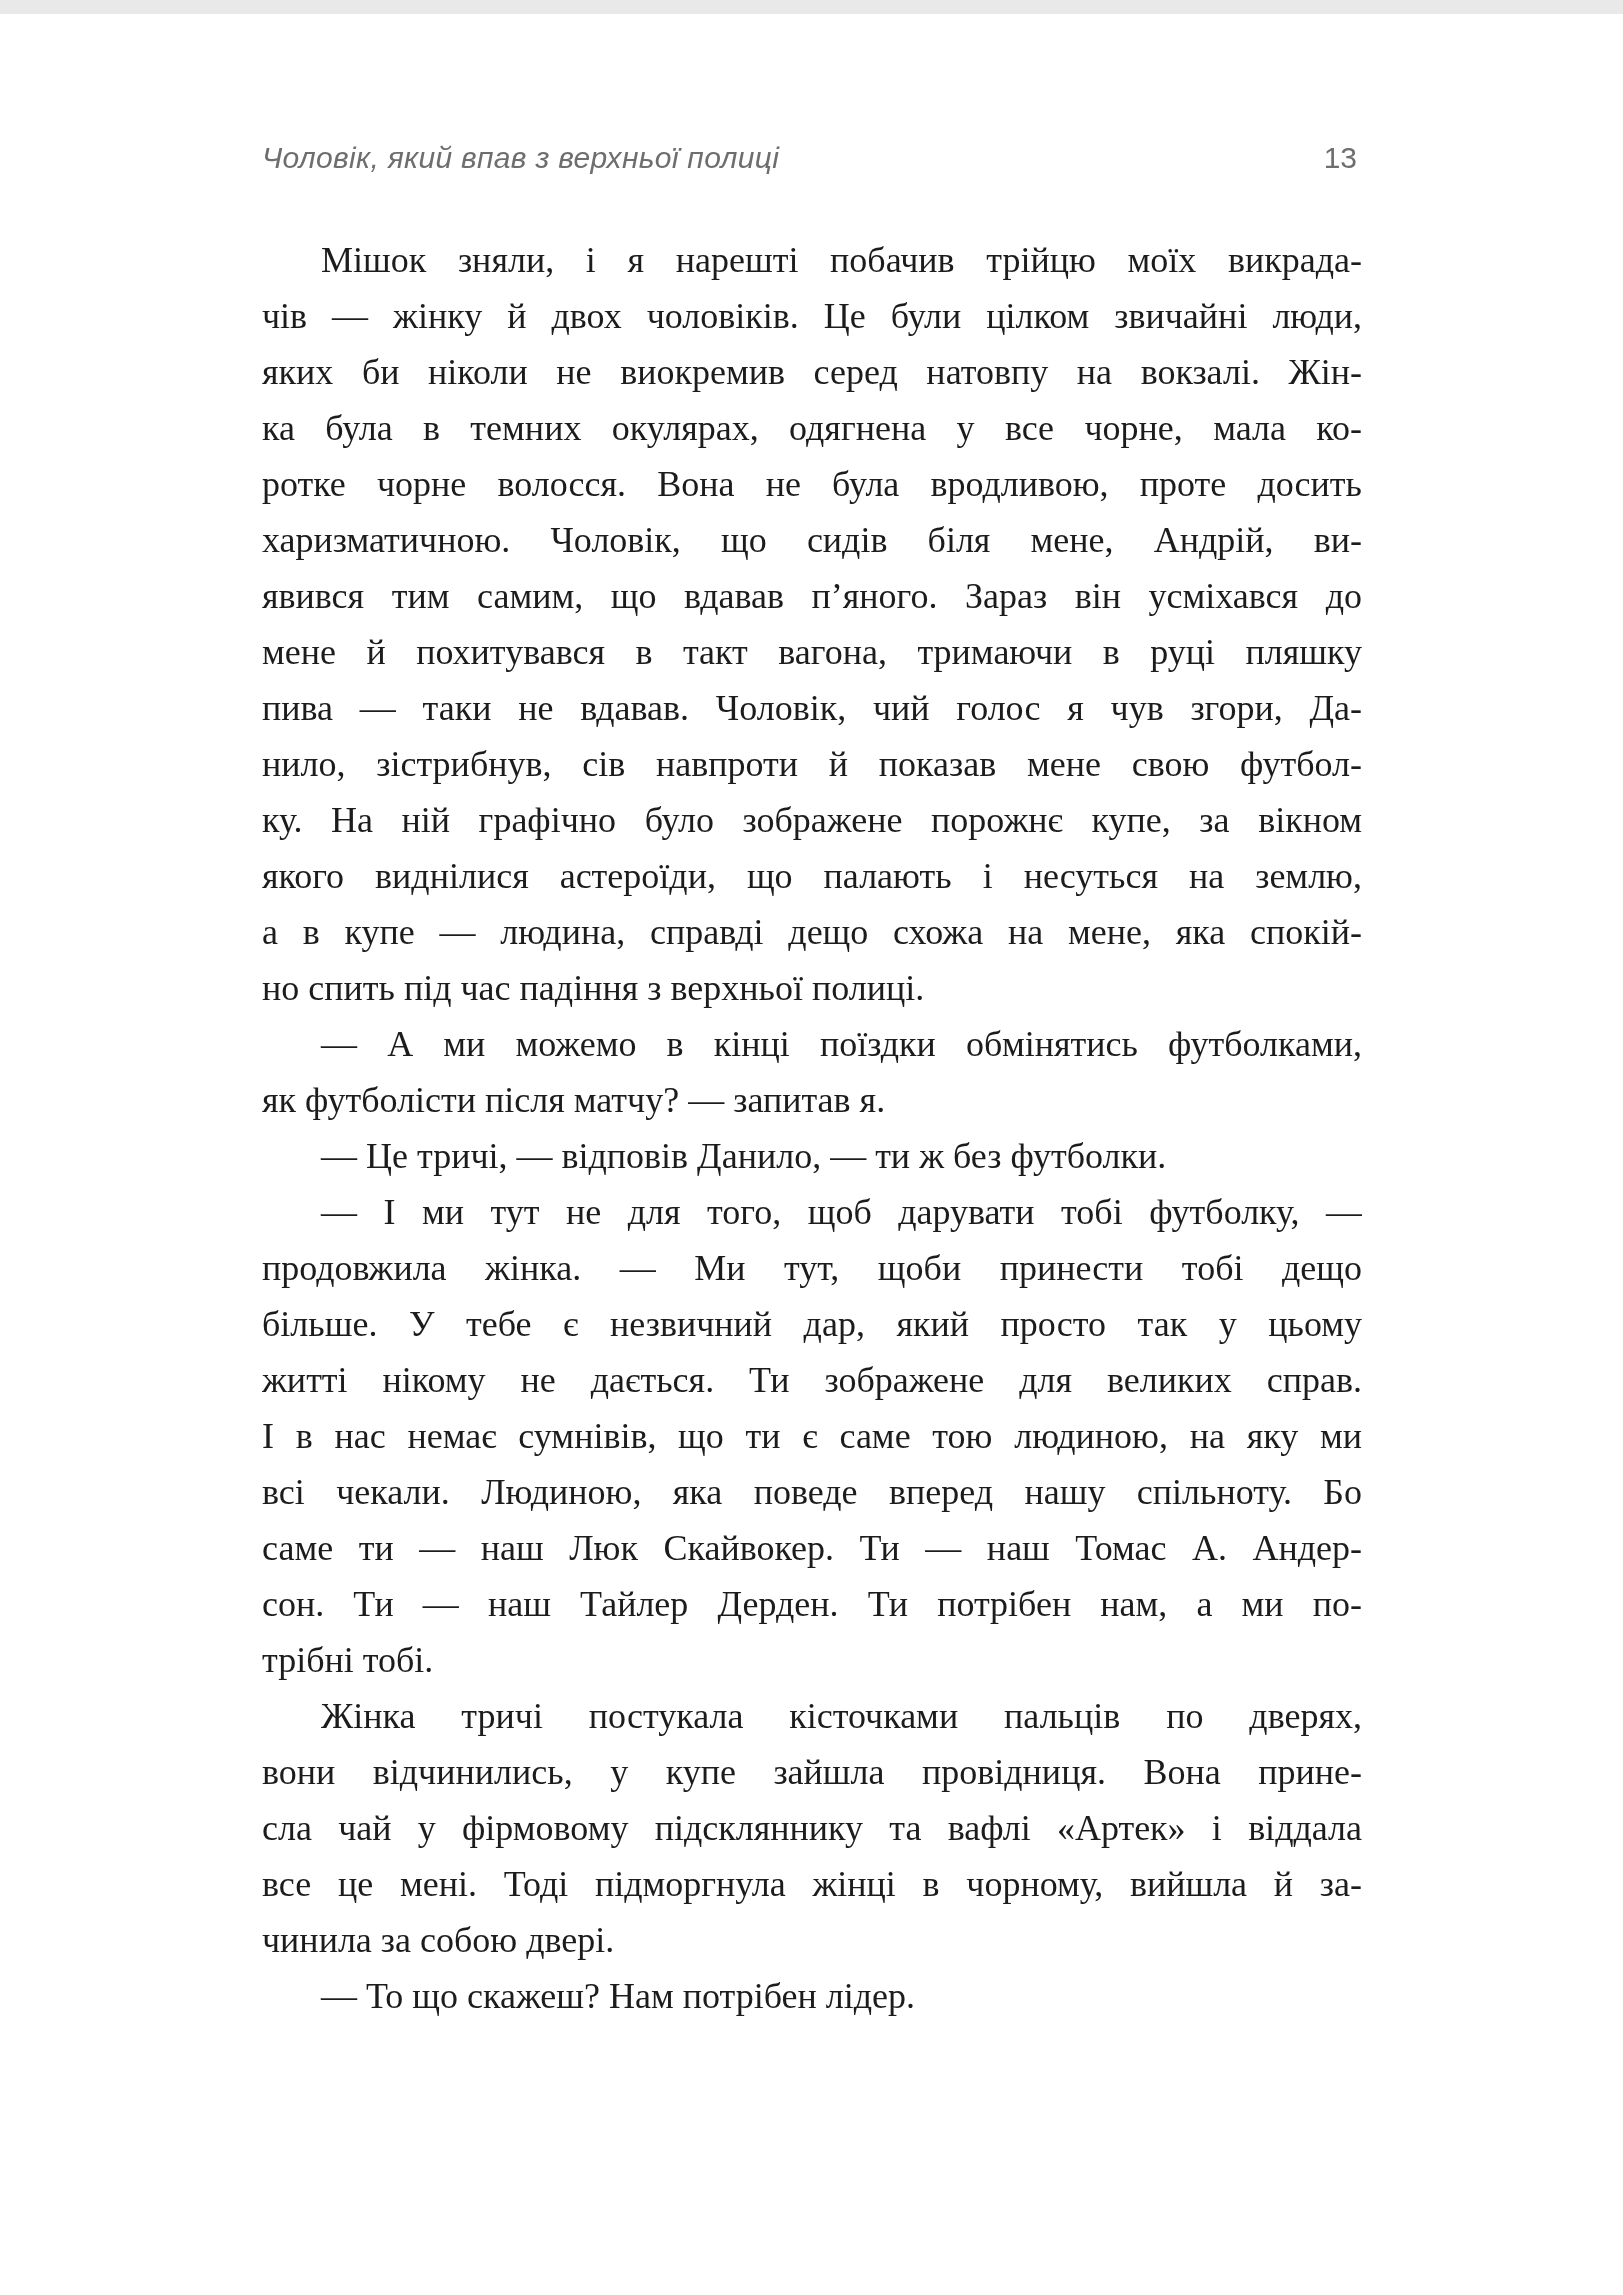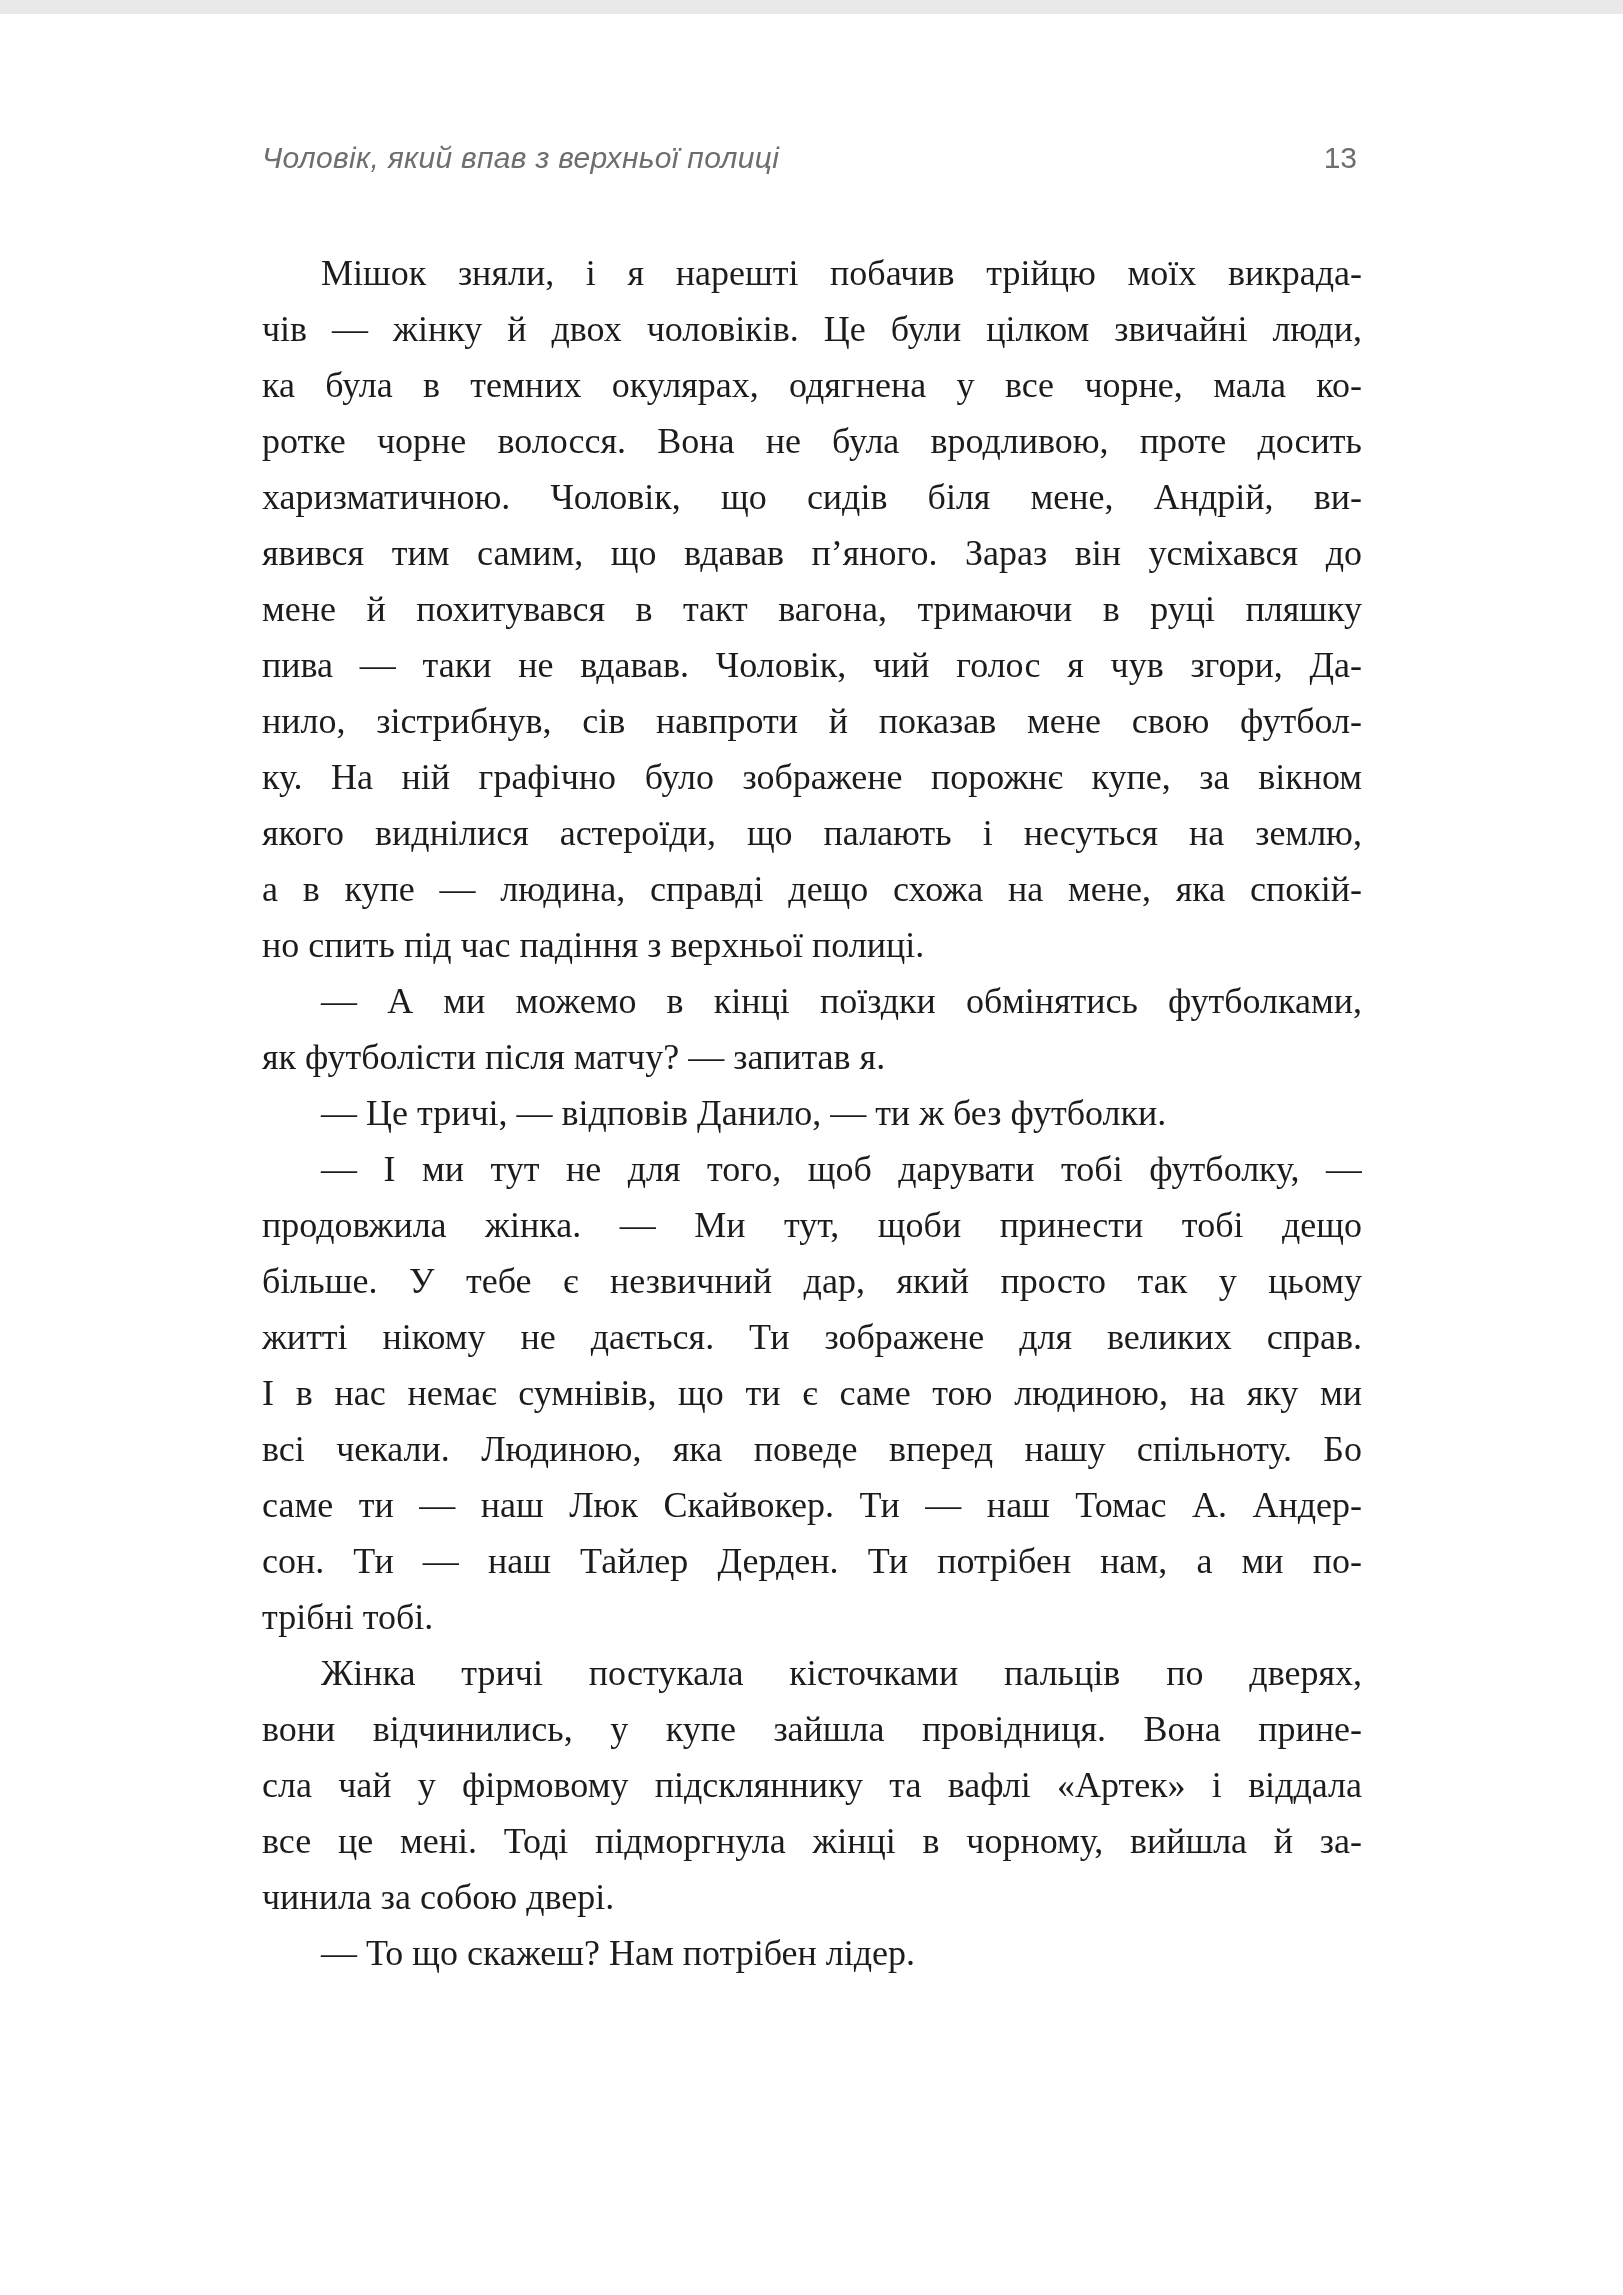--- a/index.html
+++ b/index.html
@@ -35,21 +35,21 @@
   }
   .page-number {
     font-family: "Liberation Sans", sans-serif;
     font-size: 30px;
     line-height: 37px;
     color: #6e6e6e;
   }
   
   .body-text {
     position: absolute;
-    top: 231px;
+    top: 218px;
     left: 262px;
     width: 1100px;
     font-family: "Liberation Serif", serif;
     font-size: 36px;
     line-height: 56px;
     color: #1c1c1c;
   }
   .body-text .line {
     text-align: justify;
     text-align-last: justify;
@@ -70,20 +70,21 @@
 <div class="page">
 
   <div class="page-header">
     <span class="running-title">Чоловік, який впав з верхньої полиці</span>
     <span class="page-number">13</span>
   </div>
 
   <div class="body-text">
       <div class="line indent">Мішок зняли, і я нарешті побачив трійцю моїх викрада-</div>
       <div class="line">чів — жінку й двох чоловіків. Це були цілком звичайні люди,</div>
+      <div class="line">яких би ніколи не виокремив серед натовпу на вокзалі. Жін-</div>
       <div class="line">ка була в темних окулярах, одягнена у все чорне, мала ко-</div>
       <div class="line">ротке чорне волосся. Вона не була вродливою, проте досить</div>
       <div class="line">харизматичною. Чоловік, що сидів біля мене, Андрій, ви-</div>
       <div class="line">явився тим самим, що вдавав п’яного. Зараз він усміхався до</div>
       <div class="line">мене й похитувався в такт вагона, тримаючи в руці пляшку</div>
       <div class="line">пива — таки не вдавав. Чоловік, чий голос я чув згори, Да-</div>
       <div class="line">нило, зістрибнув, сів навпроти й показав мене свою футбол-</div>
       <div class="line">ку. На ній графічно було зображене порожнє купе, за вікном</div>
       <div class="line">якого виднілися астероїди, що палають і несуться на землю,</div>
       <div class="line">а в купе — людина, справді дещо схожа на мене, яка спокій-</div>

